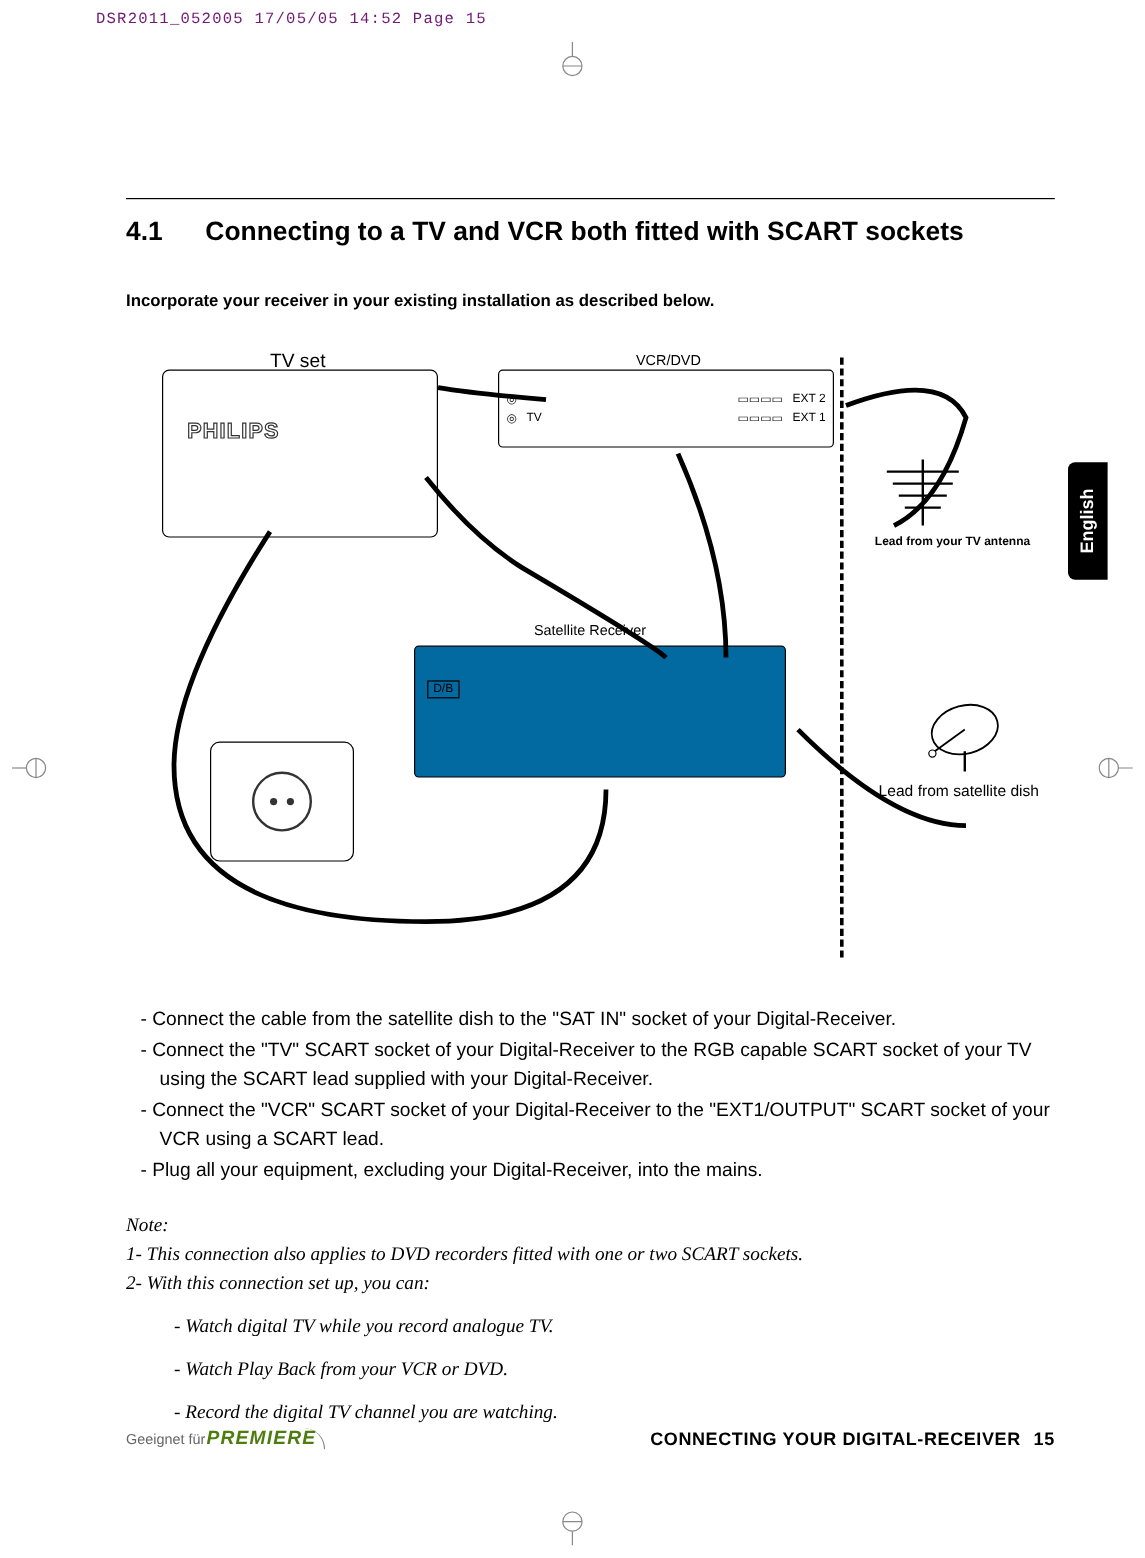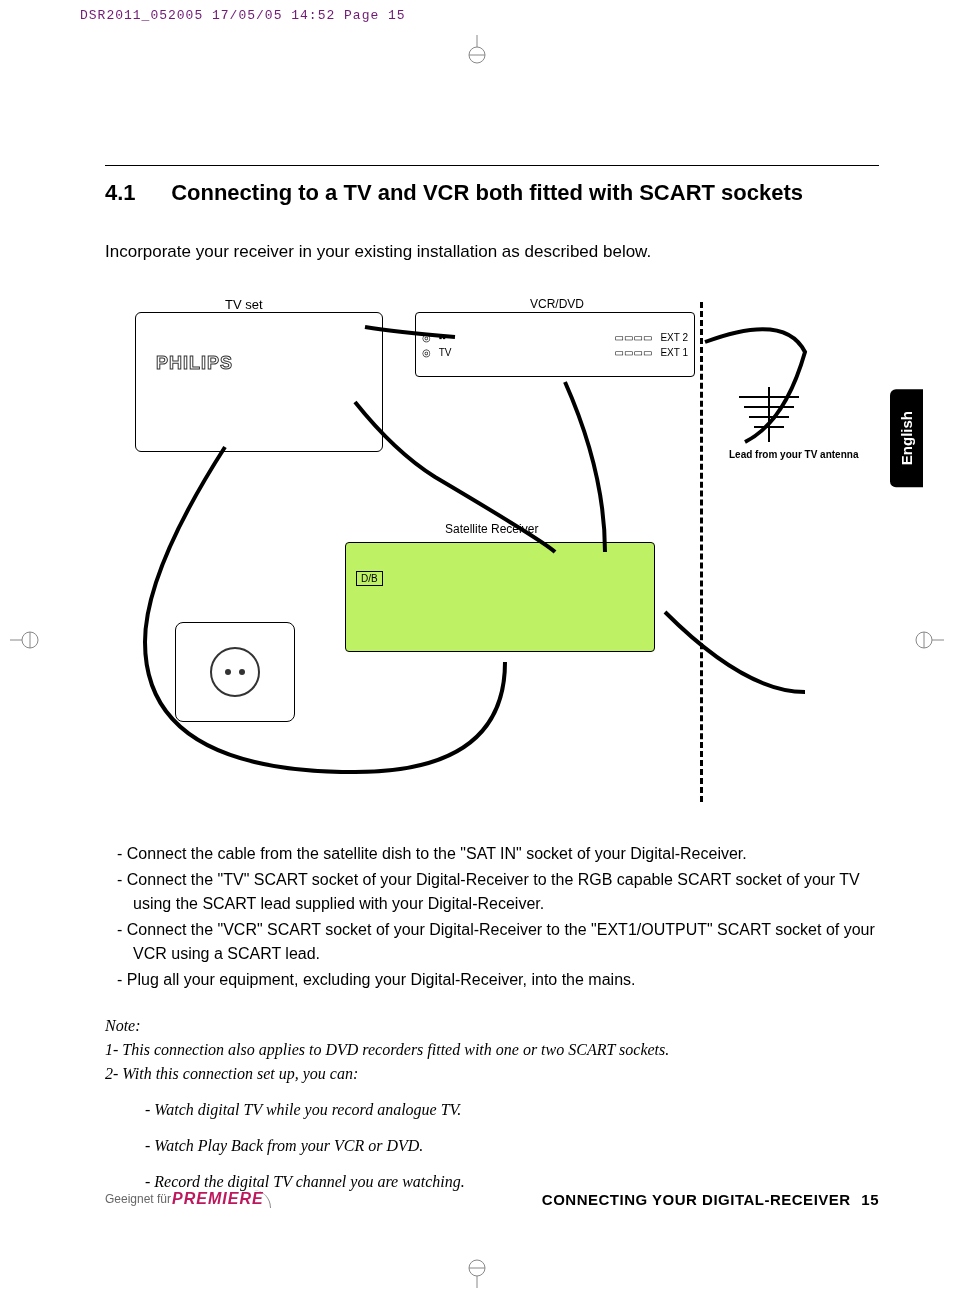--- a/index.html
+++ b/index.html
@@ -55,22 +55,23 @@
     }
     .section-heading {
       font-family: Arial, Helvetica, sans-serif;
       font-size: 22px;
       font-weight: bold;
       margin-bottom: 36px;
     }
     .section-num { display: inline-block; width: 60px; }
     .intro {
       font-family: Arial, Helvetica, sans-serif;
-      font-size: 17px;
+      font-size: 14px;
       margin-bottom: 30px;
+      font-weight: bold;
     }
     .diagram-area {
       position: relative;
       height: 520px;
       margin-bottom: 30px;
     }
     .lang-tab {
       position: absolute;
       right: -44px;
       top: 97px;
@@ -79,27 +80,27 @@
       font-family: Arial, sans-serif;
       font-weight: bold;
       font-size: 15px;
       padding: 22px 8px;
       writing-mode: vertical-rl;
       transform: rotate(180deg);
       border-radius: 0 6px 6px 0;
     }
     
     .dg { position: absolute; border: 1.5px solid #000; background: #f8f8f8; display:flex; align-items:center; justify-content:center; font-family: Arial; font-size: 12px; text-align:center; }
-    .tv-box { top: 20px; left: 30px; width: 248px; height: 140px; border-radius: 6px; background:#fff; }
-    .tv-label { position:absolute; top:5px; left:120px; font-size:13px; font-family:Arial; }
+    .tv-box { top: 20px; left: 30px; width: 230px; height: 140px; border-radius: 6px; background:#fff; }
+    .tv-label { position:absolute; top:5px; left:120px; font-size:16px; font-family:Arial; }
     .tv-brand { font-family: Arial; font-size: 18px; font-weight: bold; color:#fff; -webkit-text-stroke:1px #333; letter-spacing:1px; position:absolute; top:40px; left:20px;}
     .vcr-box { top: 20px; left: 310px; width: 280px; height: 65px; border-radius:4px; background:#fff; flex-direction:column; gap:4px; padding:6px;}
     .vcr-label { position:absolute; top:5px; left:425px; font-size:12px; font-family:Arial; }
     .vcr-row { width:100%; display:flex; align-items:center; gap:8px; font-size:10px; }
-    .rx-box { top: 250px; left: 240px; width: 310px; height: 110px; border-radius:4px; background:#bef264; }
+    .rx-box { top: 250px; left: 240px; width: 310px; height: 110px; border-radius:4px; background:#0369a1; }
     .rx-label { position:absolute; top:230px; left: 340px; font-size:12px; font-family:Arial; }
     .plug-box { top: 330px; left: 70px; width: 120px; height: 100px; border-radius:8px; background:#fff;}
     .plug-inner { width:50px; height:50px; border-radius:50%; border:2px solid #333; display:flex; gap:8px; align-items:center; justify-content:center;}
     .plug-dot{width:6px;height:6px;border-radius:50%;background:#333;}
     .ant-area { position:absolute; top: 85px; right:10px; text-align:left; font-family:Arial; font-size:10px; width:140px;font-weight:bold; }
     .dish-area { position:absolute; top: 290px; right:10px; text-align:center; font-family:Arial; font-size:13px; width:140px; }
     .dashed { position:absolute; top:10px; left: 595px; height: 500px; border-left: 3px dashed #000; }
     .bullets {
       font-family: Arial, Helvetica, sans-serif;
       font-size: 16px;
@@ -135,21 +136,21 @@
       color: #666;
       display:flex;
       align-items:center;
       gap:1px;
     }
     .premiere {
       font-family: Arial, sans-serif;
       font-style: italic;
       font-weight: bold;
       font-size: 16px;
-      color: #be185d;
+      color: #4d7c0f;
       letter-spacing:1px;
       border-right: 1px solid #888;
       border-top-right-radius: 18px;
       padding-right: 6px;
     }
     .footer-right {
       font-family: Arial, sans-serif;
       font-size: 15px;
       font-weight: bold;
       letter-spacing: 0.5px;
@@ -233,20 +234,29 @@
       <svg width="80" height="70">
           <line x1="40" y1="65" x2="40" y2="10" stroke="#000" stroke-width="2"></line>
           <line x1="10" y1="20" x2="70" y2="20" stroke="#000" stroke-width="2"></line>
           <line x1="15" y1="30" x2="65" y2="30" stroke="#000" stroke-width="2"></line>
           <line x1="20" y1="40" x2="60" y2="40" stroke="#000" stroke-width="2"></line>
           <line x1="25" y1="50" x2="55" y2="50" stroke="#000" stroke-width="2"></line>
         </svg>
       <div>Lead from your TV antenna</div>
     </div>
 
+    <div class="dish-area">
+      <svg width="80" height="70">
+          <ellipse cx="45" cy="30" rx="28" ry="20" stroke="#000" fill="none" stroke-width="1.5" transform="rotate(-15 45 30)"></ellipse>
+          <line x1="45" y1="30" x2="20" y2="48" stroke="#000" stroke-width="1.5"></line>
+          <circle cx="18" cy="50" r="3" stroke="#000" fill="none"></circle>
+          <line x1="45" y1="48" x2="45" y2="65" stroke="#000" stroke-width="2"></line>
+        </svg>
+      <div>Lead from satellite dish</div>
+    </div>
 
     <svg style="position:absolute;top:0;left:0" width="770" height="520">
       <path d="M 120 155 Q 40 280 40 350 Q 40 480 250 480 Q 400 480 400 370" stroke="#000" stroke-width="4" fill="none"></path>
       <path d="M 250 110 Q 290 160 330 185 Q 440 250 450 260" stroke="#000" stroke-width="4" fill="none"></path>
       <path d="M 460 90 Q 500 180 500 260" stroke="#000" stroke-width="4" fill="none"></path>
       <path d="M 350 45 Q 290 40 260 35" stroke="#000" stroke-width="4" fill="none"></path>
       <path d="M 600 50 Q 680 20 700 60 Q 680 130 640 150" stroke="#000" stroke-width="4" fill="none"></path>
       <path d="M 560 320 Q 640 400 700 400" stroke="#000" stroke-width="4" fill="none"></path>
     </svg>
   </div>

